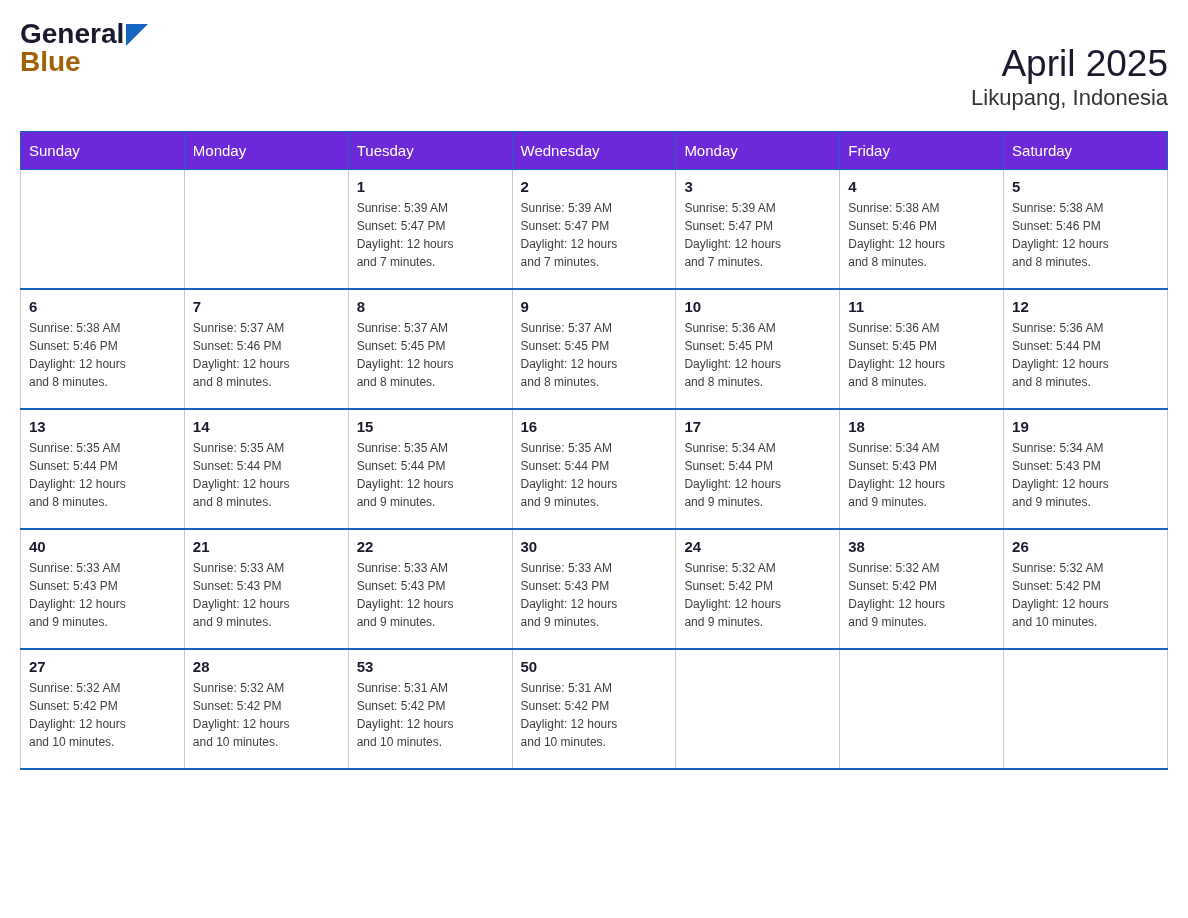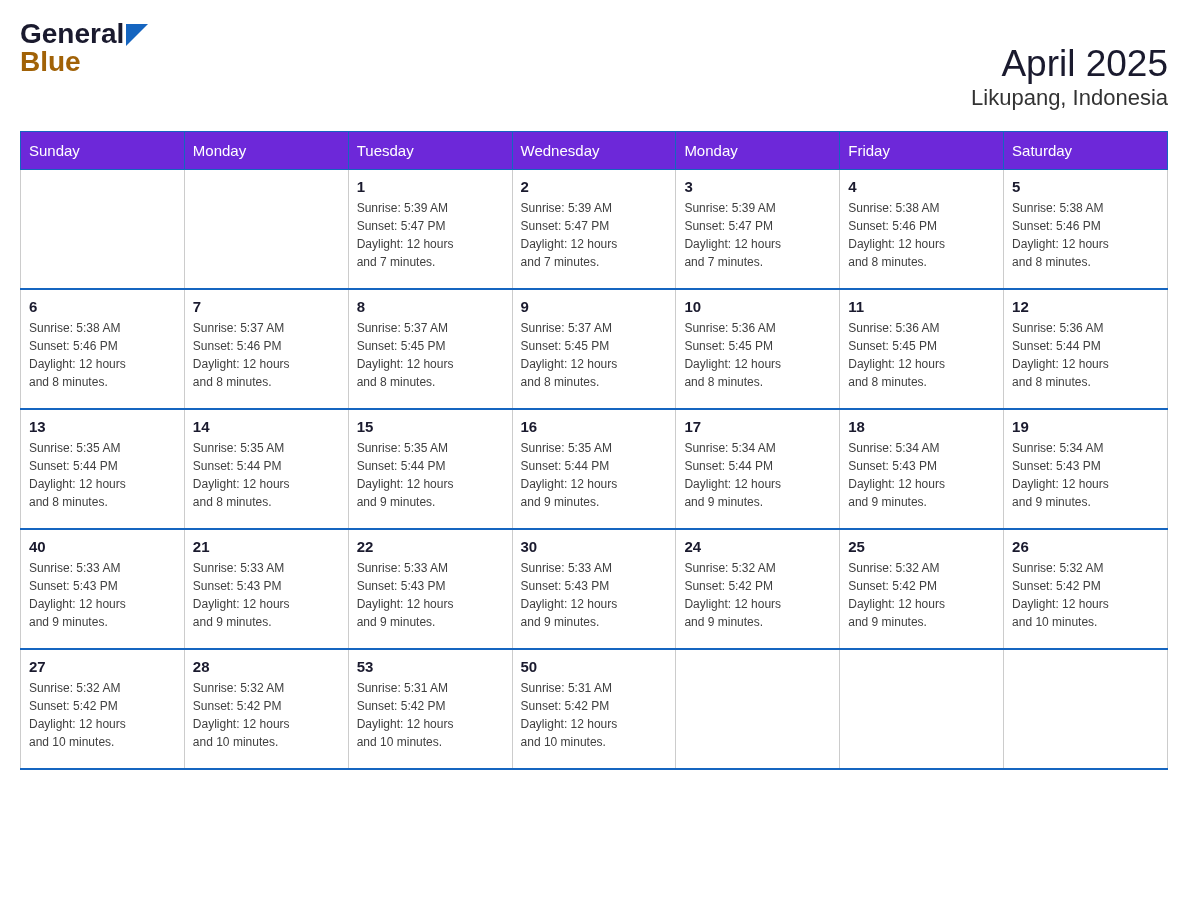--- a/index.html
+++ b/index.html
@@ -300,21 +300,21 @@
 and 9 minutes.</div>
         </td>
         <td>
           <span class="day-number">24</span>
           <div class="day-info" style="white-space: pre-line;">Sunrise: 5:32 AM
 Sunset: 5:42 PM
 Daylight: 12 hours
 and 9 minutes.</div>
         </td>
         <td>
-          <span class="day-number">25</span>
+          <span class="day-number">38</span>
           <div class="day-info" style="white-space: pre-line;">Sunrise: 5:32 AM
 Sunset: 5:42 PM
 Daylight: 12 hours
 and 9 minutes.</div>
         </td>
         <td>
           <span class="day-number">26</span>
           <div class="day-info" style="white-space: pre-line;">Sunrise: 5:32 AM
 Sunset: 5:42 PM
 Daylight: 12 hours

